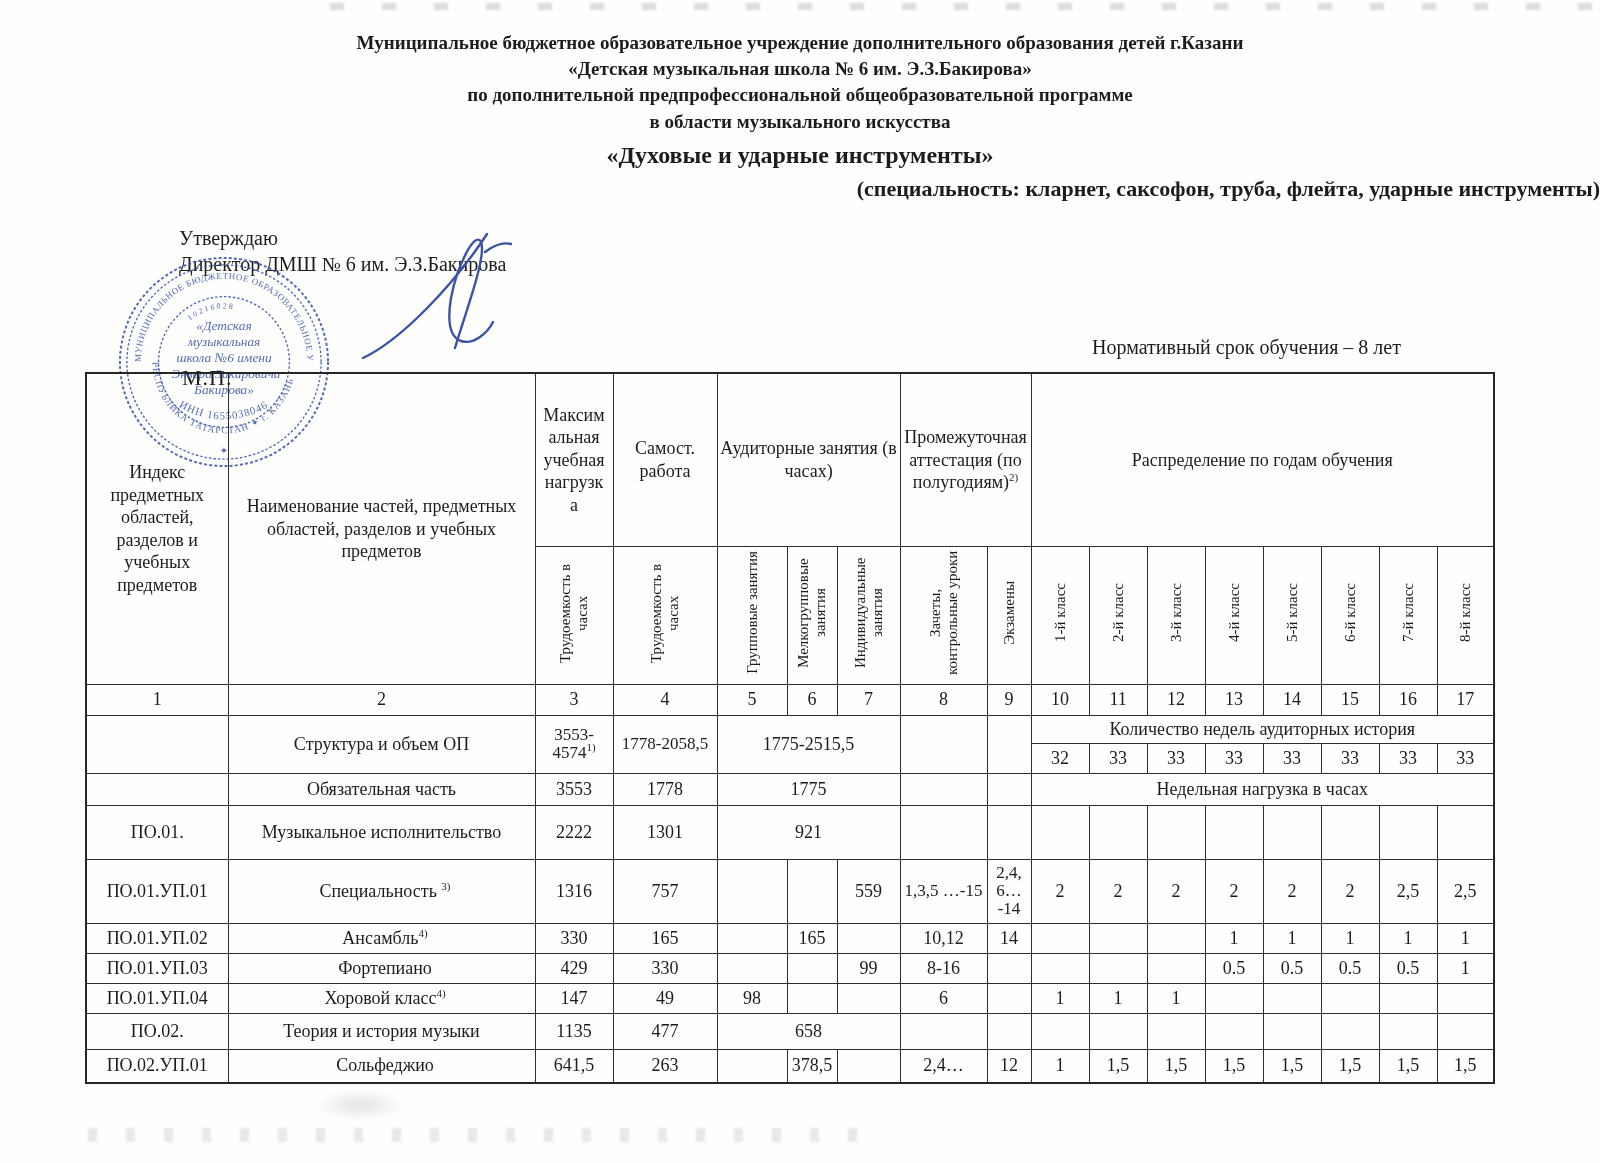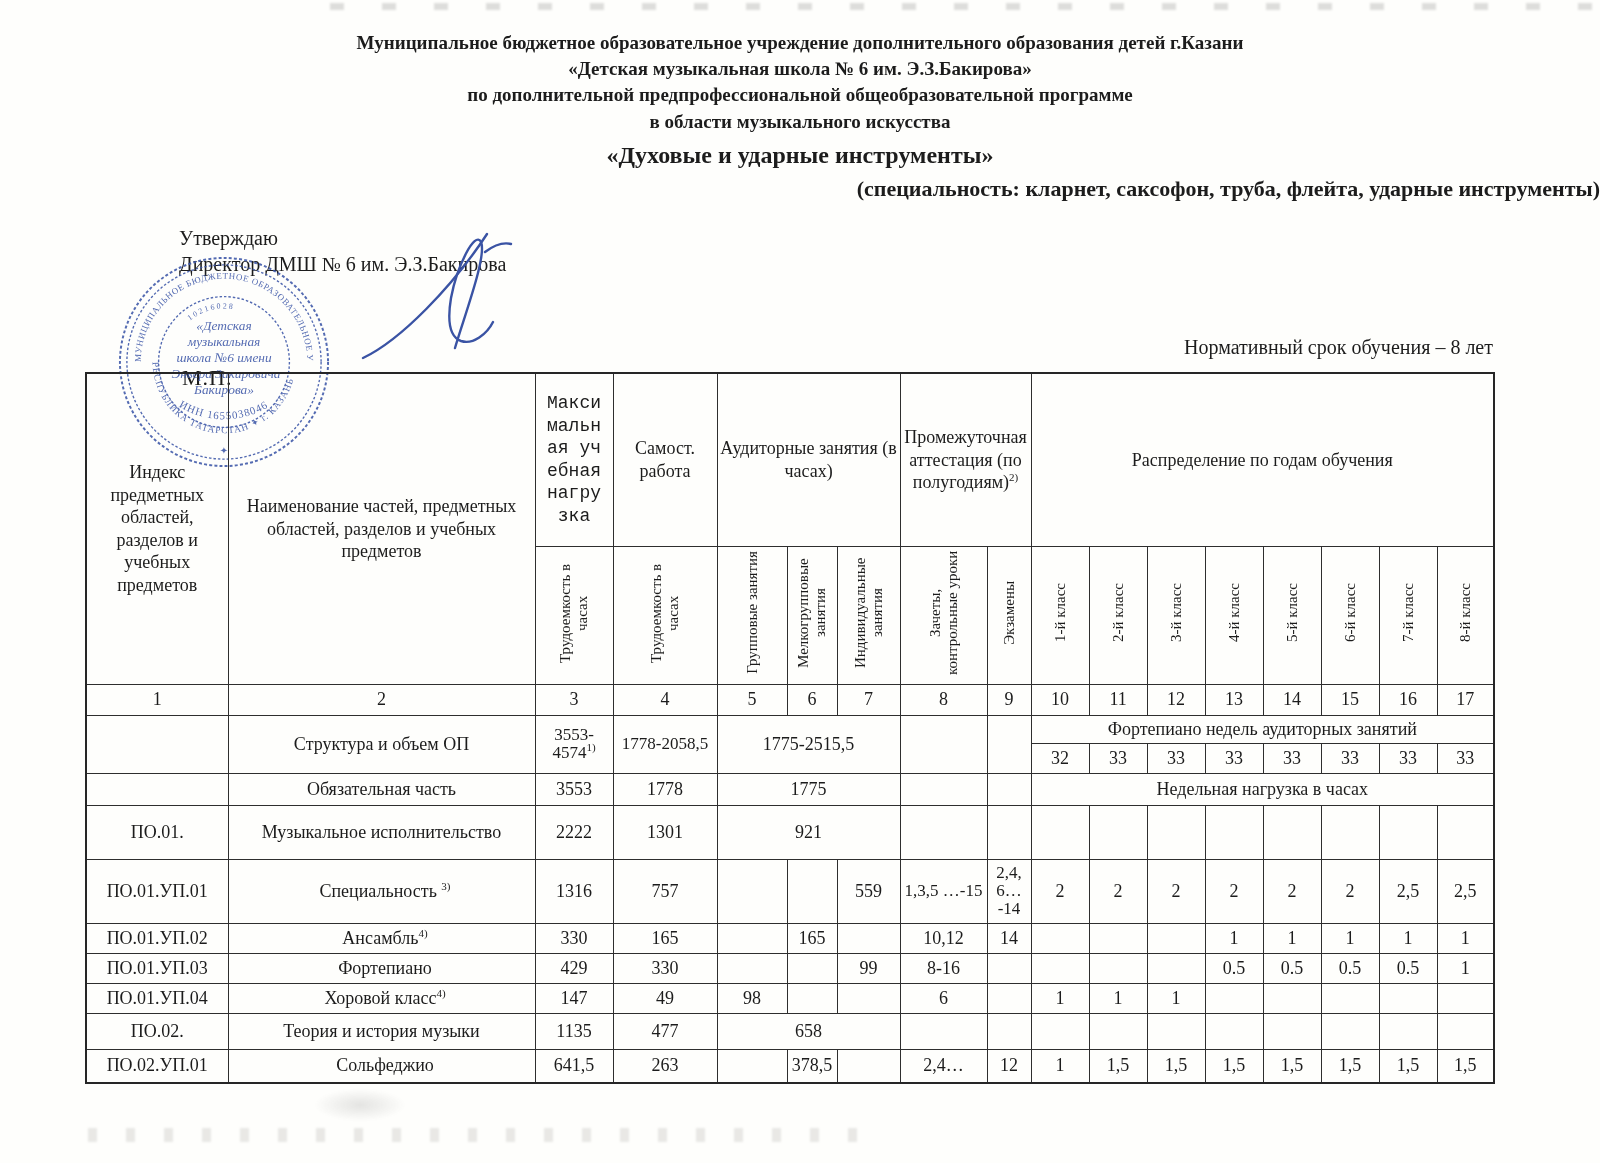--- a/index.html
+++ b/index.html
@@ -26,29 +26,29 @@
   .h-program{font-size:24px;margin-top:4px;font-family:Liberation Serif, serif;}
   .h-spec{font-size:22px;margin-top:2px;text-align:right;}
   
   .approval{position:absolute;left:155px;top:225px;font-size:20px;line-height:1.3;margin-left:24px;}
   .sig-line{display:inline-block;width:185px;border-bottom:1.6px solid #2a2a2a;height:18px;vertical-align:baseline;}
   .mp{position:absolute;left:182px;top:330px;font-size:22px;letter-spacing:1px;margin-top:35px;}
   
   .stamp{position:absolute;left:115px;top:253px;width:218px;height:218px;opacity:.88;}
   .signature{position:absolute;left:335px;top:222px;width:210px;height:140px;}
   
-  .term-note{position:absolute;left:1000px;top:336px;width:493px;text-align:right;font-size:20px;}
+  .term-note{position:absolute;left:1000px;top:336px;width:493px;text-align:center;font-size:20px;}
   
   table.plan{position:absolute;left:85px;top:372px;width:1408px;border-collapse:collapse;table-layout:fixed;
     font-size:18px;}
   table.plan{border:2px solid #262626;}
   table.plan td{border:1.4px solid #2e2e2e;text-align:center;vertical-align:middle;padding:1px 2px;
     overflow:hidden;}
   .hd{font-size:18px;line-height:1.25;}
-  .narrow-wrap{width:64px;margin:12px auto;word-break:break-all;font-family:Liberation Mono, monospace;}
+  .narrow-wrap{width:64px;margin:12px auto;word-break:break-all;}
   .rot{writing-mode:vertical-rl;transform:rotate(180deg);display:inline-block;
     max-height:126px;font-size:15px;line-height:1.12;}
   .b{font-weight:normal;}
   .tl{text-align:left;padding-left:9px !important;}
   .small2{font-size:17px;line-height:1.05;}
   sup{font-size:11px;line-height:0;}
 </style>
 </head>
 <body>
 
@@ -184,21 +184,21 @@
     </tr>
 
     <tr style="height:28px">
       <td rowspan="2"></td>
       <td rowspan="2" class="b">Структура и объем ОП</td>
       <td rowspan="2" class="b small2"><span>3553-4574</span><sup>1)</sup></td>
       <td rowspan="2" class="b small2">1778-2058,5</td>
       <td rowspan="2" colspan="3" class="b">1775-2515,5</td>
       <td rowspan="2"></td>
       <td rowspan="2"></td>
-      <td colspan="8">Фортепиано недель аудиторных занятий</td>
+      <td colspan="8">Количество недель аудиторных история</td>
     </tr>
     <tr style="height:30px">
       <td>32</td>
       <td>33</td>
       <td>33</td>
       <td>33</td>
       <td>33</td>
       <td>33</td>
       <td>33</td>
       <td>33</td>

